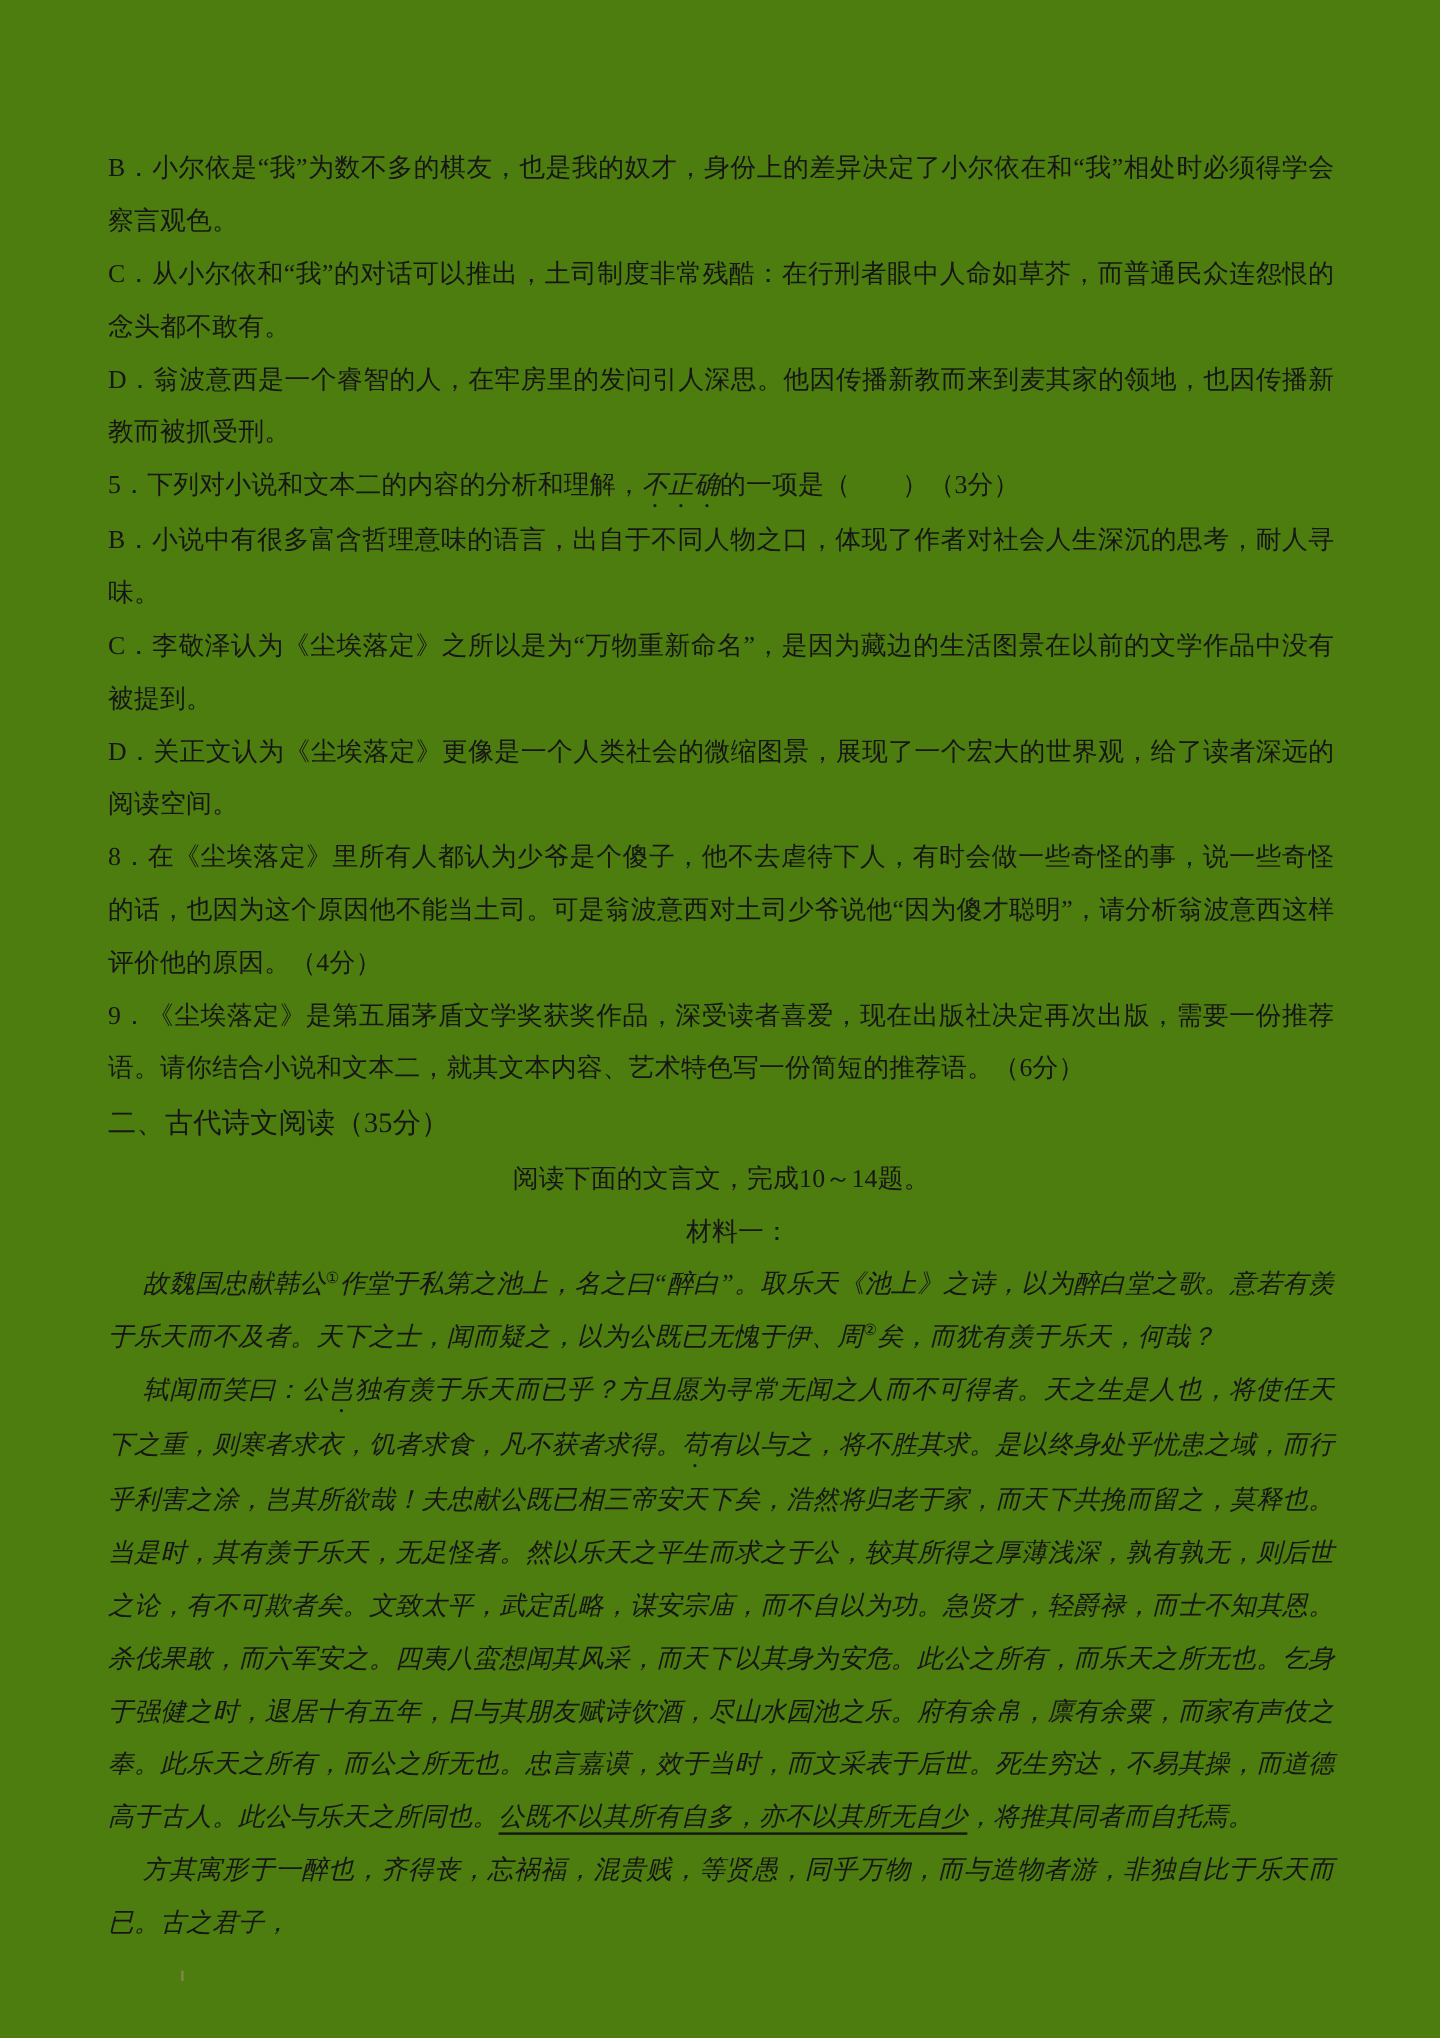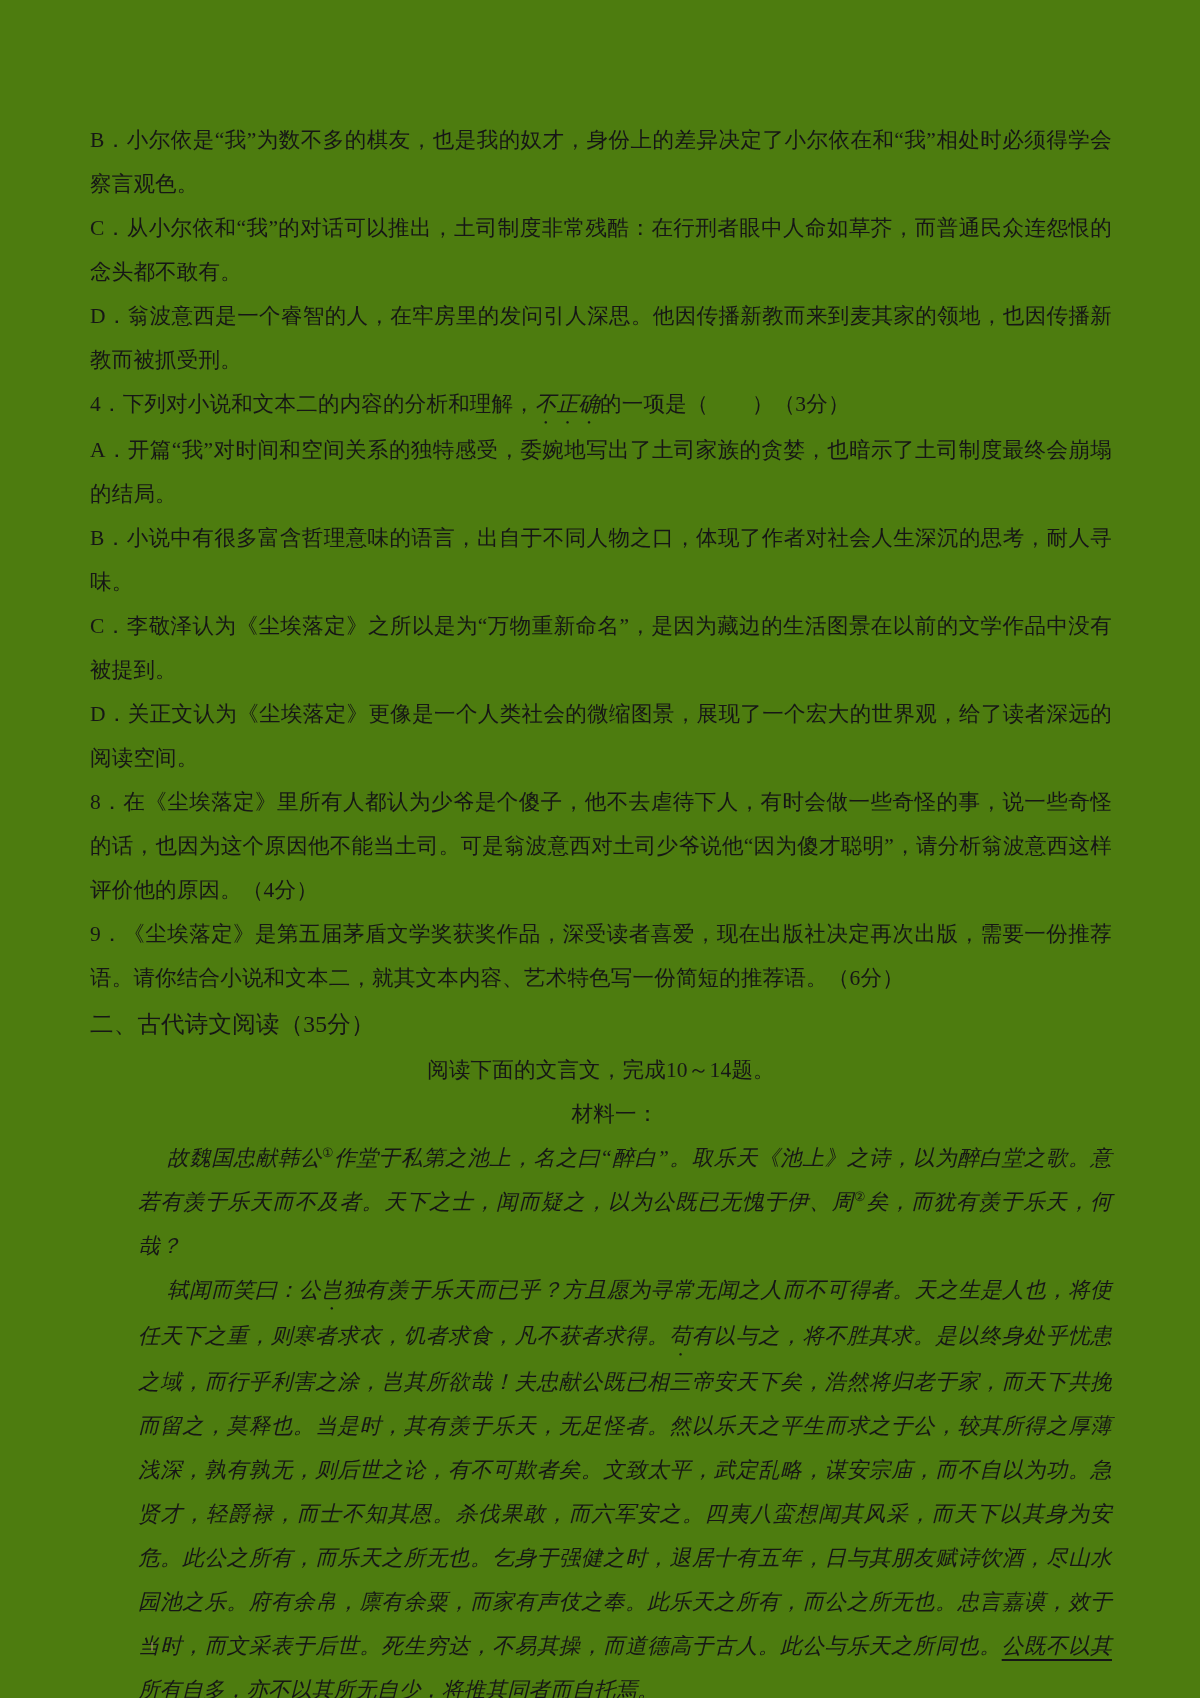--- a/index.html
+++ b/index.html
@@ -41,21 +41,20 @@
   }
   .block.label {
     font-weight: normal;
     text-indent: 1.3em;
     text-align: center;
   }
   .block.kai {
     font-style: italic;
     text-indent: 1.35em;
     line-height: 44px;
-    margin-left: 48px;
   }
   
   .seg-dots {
     -webkit-text-emphasis: filled dot #161616;
     -webkit-text-emphasis-position: under right;
     text-emphasis: filled dot #161616;
     text-emphasis-position: under right;
     font-style: italic;
   }
   .seg-sup {
@@ -81,22 +80,21 @@
   }
 </style>
 </head>
 <body>
 
 <div class="page">
   <div class="content">
     <p class="block option"><span>B．小尔依是“我”为数不多的棋友，也是我的奴才，身份上的差异决定了小尔依在和“我”相处时必须得学会察言观色。</span></p>
     <p class="block option"><span>C．从小尔依和“我”的对话可以推出，土司制度非常残酷：在行刑者眼中人命如草芥，而普通民众连怨恨的念头都不敢有。</span></p>
     <p class="block option"><span>D．翁波意西是一个睿智的人，在牢房里的发问引人深思。他因传播新教而来到麦其家的领地，也因传播新教而被抓受刑。</span></p>
-    <p class="block question"><span>4．下列对小说和文本二的内容的分析和理解，</span><span class="seg-dots">不正确</span><span>的一项是（　　）（3分）</span></p>
-    <p class="block option"><span>A．开篇“我”对时间和空间关系的独特感受，委婉地写出了土司家族的贪婪，也暗示了土司制度最终会崩塌的结局。</span></p>
+    <p class="block question"><span>5．下列对小说和文本二的内容的分析和理解，</span><span class="seg-dots">不正确</span><span>的一项是（　　）（3分）</span></p>
     <p class="block option"><span>B．小说中有很多富含哲理意味的语言，出自于不同人物之口，体现了作者对社会人生深沉的思考，耐人寻味。</span></p>
     <p class="block option"><span>C．李敬泽认为《尘埃落定》之所以是为“万物重新命名”，是因为藏边的生活图景在以前的文学作品中没有被提到。</span></p>
     <p class="block option"><span>D．关正文认为《尘埃落定》更像是一个人类社会的微缩图景，展现了一个宏大的世界观，给了读者深远的阅读空间。</span></p>
     <p class="block question"><span>8．在《尘埃落定》里所有人都认为少爷是个傻子，他不去虐待下人，有时会做一些奇怪的事，说一些奇怪的话，也因为这个原因他不能当土司。可是翁波意西对土司少爷说他“因为傻才聪明”，请分析翁波意西这样评价他的原因。（4分）</span></p>
     <p class="block question"><span>9．《尘埃落定》是第五届茅盾文学奖获奖作品，深受读者喜爱，现在出版社决定再次出版，需要一份推荐语。请你结合小说和文本二，就其文本内容、艺术特色写一份简短的推荐语。（6分）</span></p>
     <p class="block heading"><span>二、古代诗文阅读（35分）</span></p>
     <p class="block intro"><span>阅读下面的文言文，完成10～14题。</span></p>
     <p class="block label"><span>材料一：</span></p>
     <p class="block kai"><span>故魏国忠献韩公</span><span class="seg-sup">①</span><span>作堂于私第之池上，名之曰“醉白”。取乐天《池上》之诗，以为醉白堂之歌。意若有羡于乐天而不及者。天下之士，闻而疑之，以为公既已无愧于伊、周</span><span class="seg-sup">②</span><span>矣，而犹有羡于乐天，何哉？</span></p>
     <p class="block kai"><span>轼闻而笑曰：公</span><span class="seg-dots">岂</span><span>独有羡于乐天而已乎？方且愿为寻常无闻之人而不可得者。天之生是人也，将使任天下之重，则寒者求衣，饥者求食，凡不获者求得。</span><span class="seg-dots">苟</span><span>有以与之，将不胜其求。是以终身处乎忧患之域，而行乎利害之涂，岂其所欲哉！夫忠献公既已相三帝安天下矣，浩然将归老于家，而天下共挽而留之，莫释也。当是时，其有羡于乐天，无足怪者。然以乐天之平生而求之于公，较其所得之厚薄浅深，孰有孰无，则后世之论，有不可欺者矣。文致太平，武定乱略，谋安宗庙，而不自以为功。急贤才，轻爵禄，而士不知其恩。杀伐果敢，而六军安之。四夷八蛮想闻其风采，而天下以其身为安危。此公之所有，而乐天之所无也。乞身于强健之时，退居十有五年，日与其朋友赋诗饮酒，尽山水园池之乐。府有余帛，廪有余粟，而家有声伎之奉。此乐天之所有，而公之所无也。忠言嘉谟，效于当时，而文采表于后世。死生穷达，不易其操，而道德高于古人。此公与乐天之所同也。</span><span class="seg-u">公既不以其所有自多，亦不以其所无自少</span><span>，将推其同者而自托焉。</span></p>

